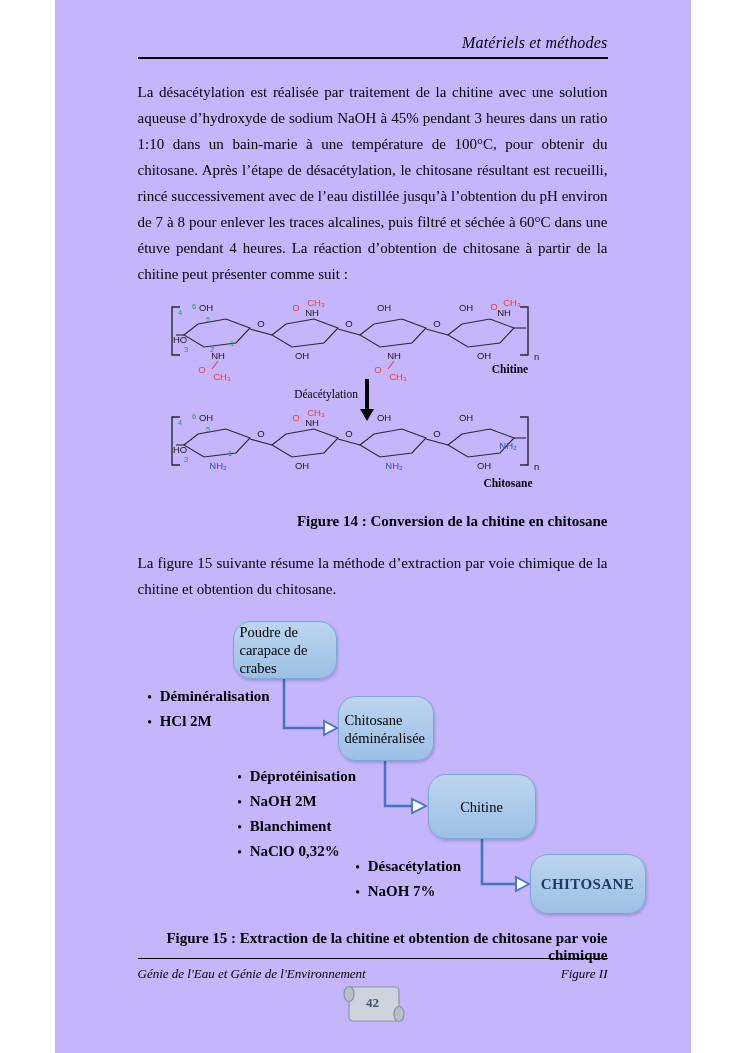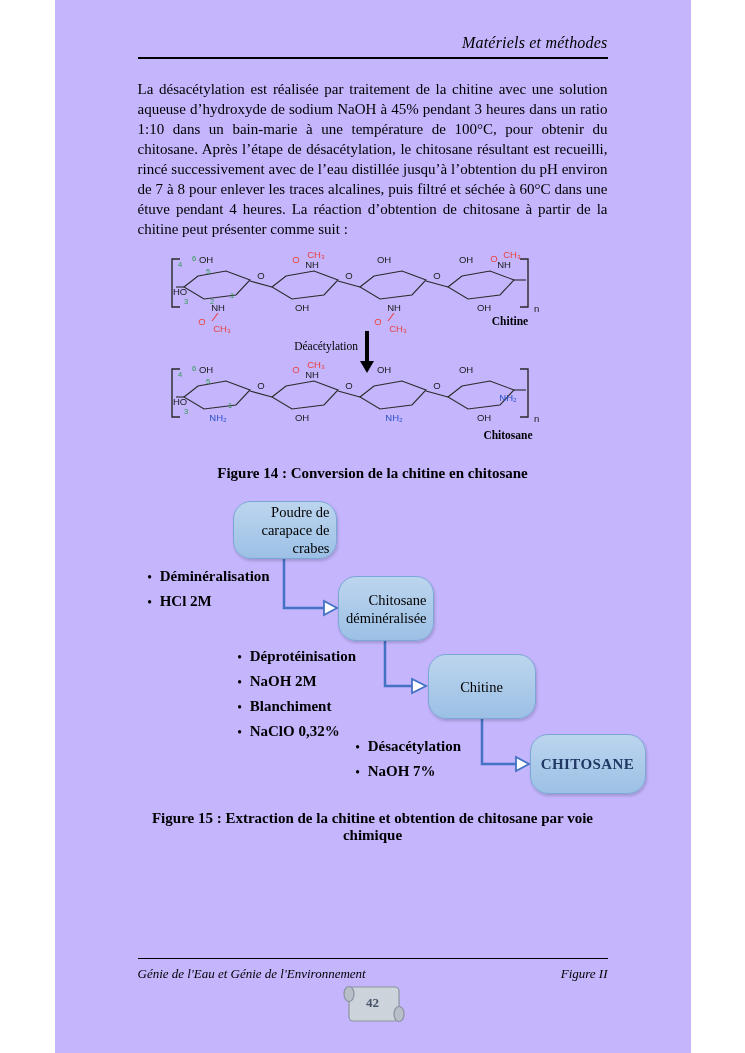--- a/index.html
+++ b/index.html
@@ -5,44 +5,44 @@
   * { margin:0; padding:0; box-sizing:border-box; }
   html,body { background:#ffffff; }
   body { font-family:"Liberation Serif", serif; color:#000; }
   .page { position:relative; width:636px; height:1053px; background:#c4b5fd; overflow:hidden; margin:0 auto; }
   .content { padding:0 83px; }
 
   .header { padding-top:34px; }
   .header-title { text-align:right; font-style:italic; font-size:16px; letter-spacing:0.2px; }
   .header-rule { border-bottom:2px solid #000; margin-top:5px; }
 
-  .body-text { margin-top:20px; font-size:15px; line-height:20px; text-align:justify; }
+  .body-text { margin-top:20px; font-size:15px; line-height:26px; text-align:justify; }
 
   .fig14-wrap { width:421px; margin:12px auto 0; }
   .fig14-wrap svg { display:block; }
   .ring { fill:none; stroke:#2a2a2a; stroke-width:1.1; }
   .bond { stroke:#2a2a2a; stroke-width:1.1; }
   .rbond { stroke:#e8433f; stroke-width:1.1; }
   .bracket { fill:none; stroke:#2a2a2a; stroke-width:1.4; }
   .chem { font-family:"Liberation Sans", sans-serif; font-size:9.5px; fill:#1a1a1a; }
   .chem-sm { font-family:"Liberation Sans", sans-serif; font-size:7.5px; }
   .red { fill:#e8433f; }
   .blue { fill:#2b50c8; }
   .green { fill:#2e9b4f; }
   .fig-label { font-family:"Liberation Serif", serif; font-size:11.5px; fill:#000; }
   .fig-bold { font-family:"Liberation Serif", serif; font-size:11.5px; font-weight:bold; fill:#000; }
   .darrow { stroke:#000; stroke-width:4; }
 
-  .caption { margin-top:16px; text-align:center; font-weight:bold; font-size:15px; }
+  .caption { margin-top:16px; text-align:right; font-weight:bold; font-size:15px; }
 
   .flowchart { position:relative; margin-top:16px; height:302px; }
   .connectors { position:absolute; left:0; top:0; }
   .fbox { position:absolute; background:linear-gradient(180deg,#bcd5ee 0%,#9cc0e5 100%);
           border:1px solid #7BA7D7; border-radius:18px; display:flex; align-items:center;
-          justify-content:center; text-align:right; font-size:14.5px; line-height:18px;
+          justify-content:center; text-align:left; font-size:14.5px; line-height:18px;
           padding:4px 6px; box-shadow:1px 2px 3px rgba(0,0,0,0.18); }
   .fbox-chitosane span { font-weight:bold; color:#1F3864; font-size:15px; letter-spacing:0.4px; }
   .bullets { position:absolute; font-weight:bold; font-size:15px; line-height:24px; }
   .bullet-line { display:flex; gap:8px; align-items:baseline; }
   .bdot { font-size:12px; }
 
   .footer { position:absolute; left:83px; right:83px; top:958px; }
   .footer-rule { border-top:1.6px solid #000; }
   .footer-row { display:flex; justify-content:space-between; font-style:italic; font-size:13px; padding-top:7px; }
   .scroll-banner { position:relative; width:74px; margin:0 auto; margin-top:0px; }
@@ -180,20 +180,21 @@
           <text class="chem-sm green" x="66" y="157">1</text>
 
           <text class="chem" x="372" y="171">n</text>
           <text class="fig-bold" x="346" y="188" text-anchor="middle">Chitosane</text>
         </g>
       </svg>
     </div>
 
     <p class="caption">Figure 14 : Conversion de la chitine en chitosane</p>
 
+    <p class="body-text">La figure 15 suivante résume la méthode d’extraction par voie chimique de la chitine et obtention du chitosane.</p>
 
     <div class="flowchart">
       <svg class="connectors" width="579" height="302" viewBox="0 0 579 302">
         <polyline points="146,61 146,110 186,110" fill="none" stroke="#4472C4" stroke-width="2.5"></polyline>
         <polygon points="186,103 186,117 199,110" fill="#ffffff" stroke="#4472C4" stroke-width="1.8"></polygon>
         <polyline points="247,143 247,188 274,188" fill="none" stroke="#4472C4" stroke-width="2.5"></polyline>
         <polygon points="274,181 274,195 288,188" fill="#ffffff" stroke="#4472C4" stroke-width="1.8"></polygon>
         <polyline points="344,221 344,266 378,266" fill="none" stroke="#4472C4" stroke-width="2.5"></polyline>
         <polygon points="378,259 378,273 391,266" fill="#ffffff" stroke="#4472C4" stroke-width="1.8"></polygon>
       </svg>

